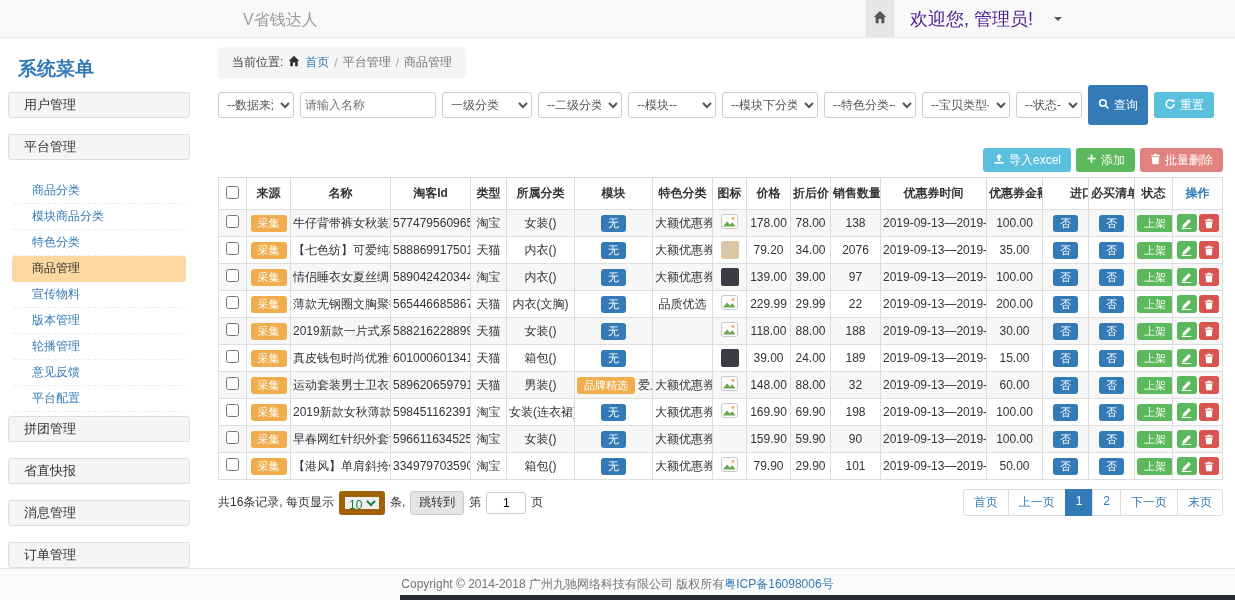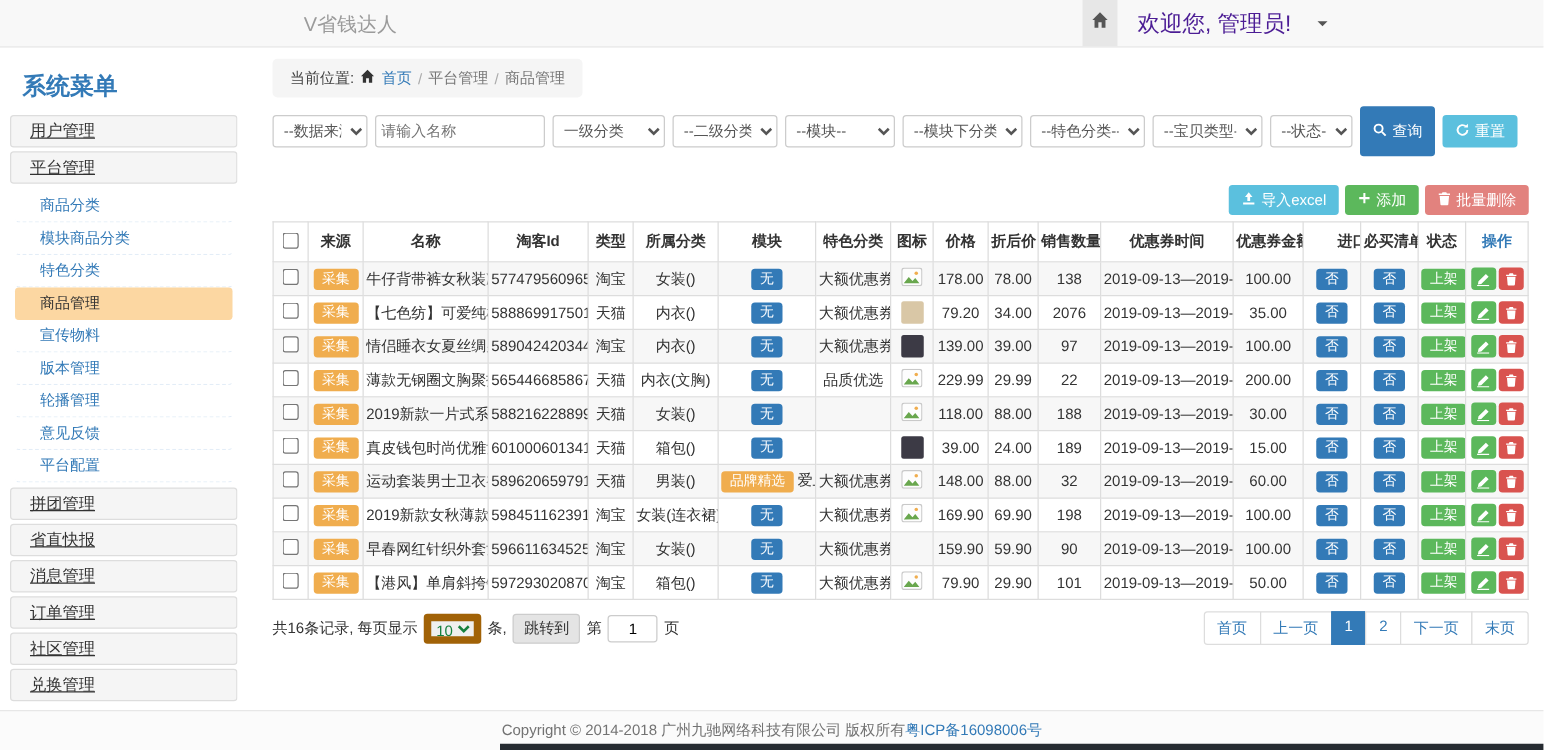--- a/index.html
+++ b/index.html
@@ -11,21 +11,21 @@
   .topbar { position:absolute; top:0; left:0; right:0; height:38px; background:#f8f8f8; border-bottom:1px solid #e7e7e7; }
   .app-title { position:absolute; left:243px; top:10px; font-size:16px; color:#9b9b9b; }
   .header-right { position:absolute; left:866px; top:0; height:37px; display:flex; align-items:center; }
   .home-btn { width:28px; height:37px; background:#e7e7e7; display:flex; align-items:center; justify-content:center; cursor:pointer; }
   .welcome { margin-left:16px; font-size:18px; color:#4c1d95; display:flex; align-items:center; gap:21px; cursor:pointer; }
   .caret { width:0; height:0; border-left:4px solid transparent; border-right:4px solid transparent; border-top:4px solid #555; }
 
   
   .sidebar { position:absolute; left:8px; top:50px; width:182px; height:518px; overflow:hidden; }
   .sidebar-title { color:#337ab7; font-size:19px; font-weight:bold; padding:6px 10px 10px; }
-  .panel-item { background:#f5f5f5; border:1px solid #ddd; border-radius:3px; height:26px; line-height:24px; padding-left:15px; font-size:13px; color:#333; margin-bottom:3px; cursor:pointer;text-decoration:underline; }
+  .panel-item { background:#f5f5f5; border:1px solid #ddd; border-radius:3px; height:26px; line-height:24px; padding-left:15px; font-size:13px; color:#333; margin-bottom:16px; cursor:pointer; }
   .sub-menu { padding:2px 4px 4px; }
   .sub-item { height:26px; line-height:25px; padding-left:20px; color:#337ab7; font-size:12px; border-bottom:1px dashed #e3edf7; cursor:pointer; border-radius:3px; }
   .sub-item.active { background:#fcd7a2; border-bottom:1px solid #fcd7a2; color:#333; }
 
   
   .content { position:absolute; left:218px; top:47px; width:1005px; }
   .breadcrumb { display:inline-flex; align-items:center; gap:5px; background:#f5f5f5; border-radius:4px; padding:7px 14px; font-size:12px; color:#444; }
   .breadcrumb a { color:#337ab7; text-decoration:none; cursor:pointer; }
   .crumb-sep { color:#aaa; }
   .crumb-item { color:#777; }
@@ -470,21 +470,21 @@
               </a><a class="op-btn op-del">
                 <svg width="10" height="11" viewBox="0 0 14 16" fill="#fff">
                   <path d="M5 1h4l.7 1.5H13V4H1V2.5h3.3zM2 5h10l-.8 9.2c-.1.5-.5.8-1 .8H3.8c-.5 0-.9-.3-1-.8z"></path>
                 </svg>
               </a></td>
           </tr>
           <tr>
             <td><input type="checkbox" style=""></td>
             <td><span class="bdg bdg-orange">采集</span></td>
             <td>【港风】单肩斜挎链条...</td>
-            <td>597293020870</td>
+            <td>334979703590</td>
             <td>淘宝</td>
             <td>箱包()</td>
             <td><span class="bdg bdg-blue">无</span></td>
             <td>大额优惠券</td>
             <td><span><svg width="17" height="15" viewBox="0 0 17 15">
                   <rect x="0.5" y="0.5" width="16" height="14" rx="2" fill="#fdfdfd" stroke="#c9c9c9"></rect>
                   <circle cx="12" cy="4.5" r="1.4" fill="#f0ad4e"></circle>
                   <path d="M2 12.5l4-5 3 3.2 2.2-2.4 3.3 4.2z" fill="#69a74e"></path>
                 </svg></span></td>
             <td>79.90</td>

